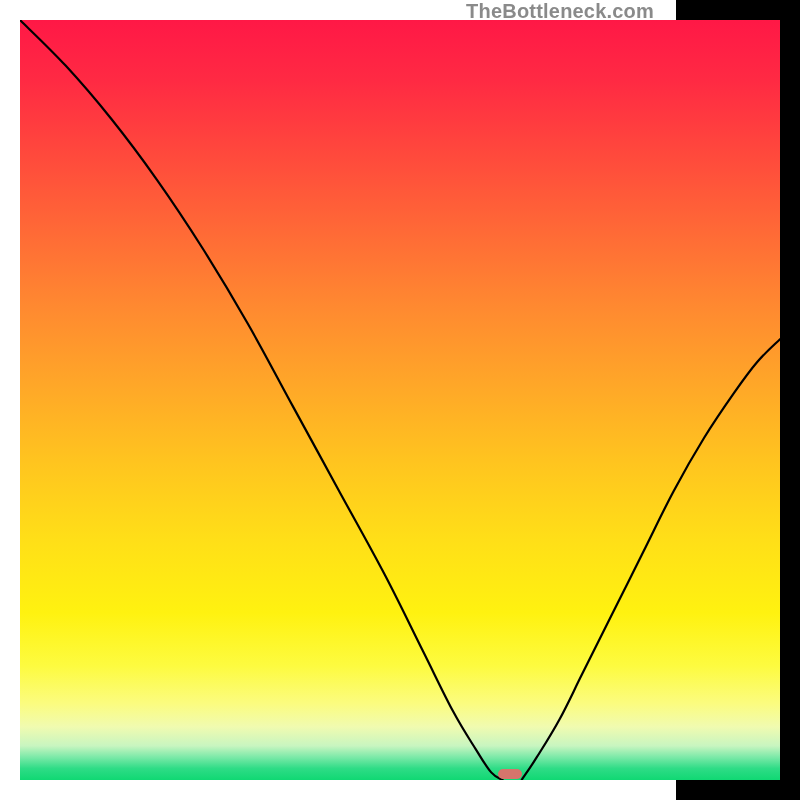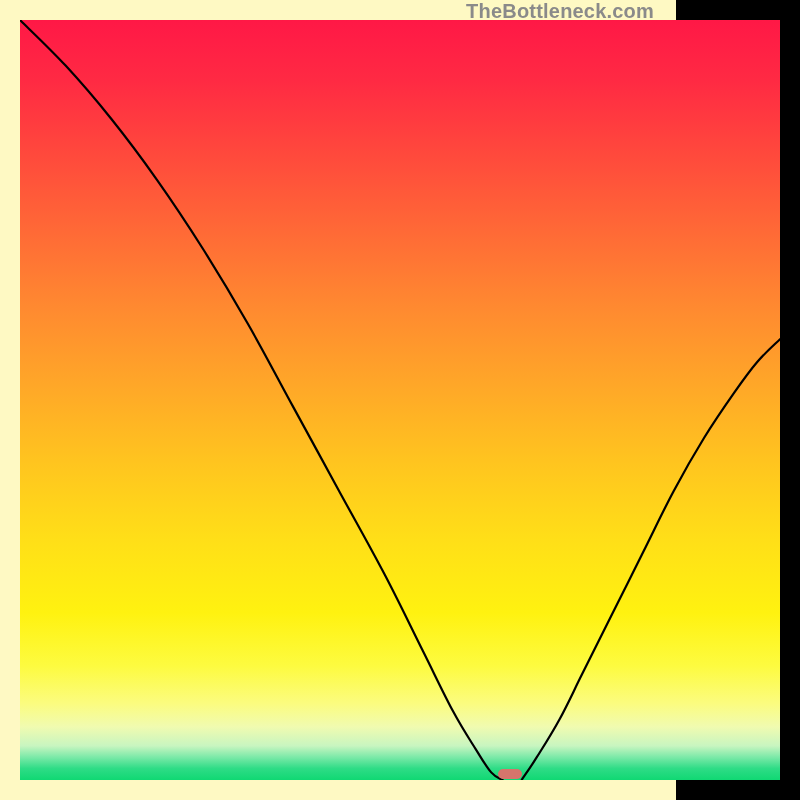--- a/index.html
+++ b/index.html
@@ -9,21 +9,21 @@
     height: 800px;
     background: #000;
     overflow: hidden;
   }
   .frame {
     position: absolute;
     left: 0;
     top: 0;
     width: 676px;
     height: 800px;
-    background: #fef9c3;
+    background: #ffffff;
   }
   .plot {
     position: absolute;
     left: 20px;
     top: 20px;
     width: 760px;
     height: 760px;
     background: linear-gradient(to bottom,
       #ff1846 0%,
       #ff2a43 8%,

